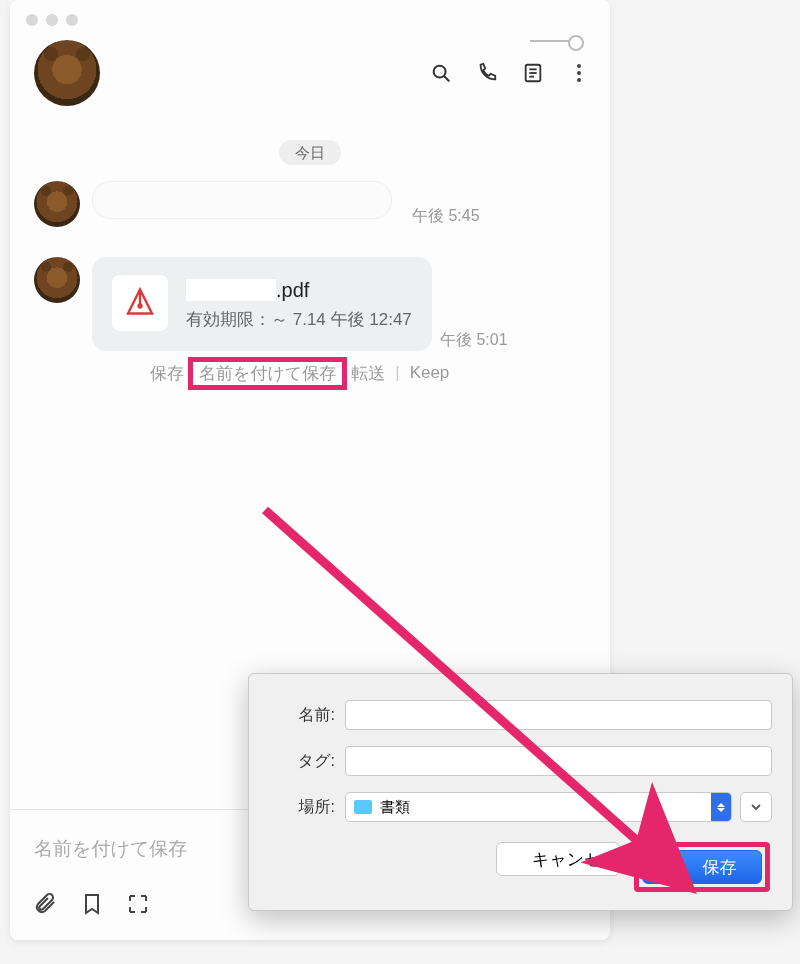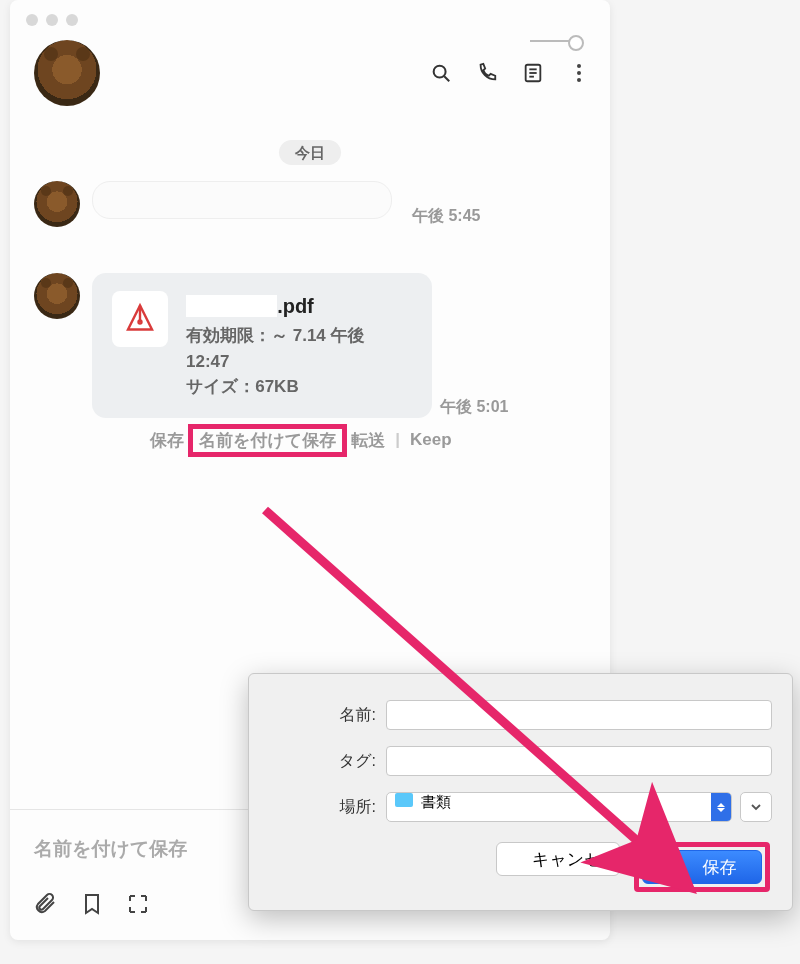--- a/index.html
+++ b/index.html
@@ -15,21 +15,20 @@
     position: absolute;
     left: 10px;
     top: 0;
     width: 600px;
     height: 940px;
     background: #fdfdfd;
     border-radius: 8px;
     box-shadow: 0 2px 8px rgba(0,0,0,0.08);
     display: flex;
     flex-direction: column;
-    font-weight: bold;
   }
   .traffic-lights {
     display: flex;
     gap: 8px;
     padding: 14px 16px 4px 16px;
   }
   .traffic-lights span {
     width: 12px; height: 12px; border-radius: 50%; background: #d8d8d8;
   }
   .slider {
@@ -97,21 +96,21 @@
     background: #eee;
     color: #666;
     padding: 4px 16px;
     border-radius: 14px;
     font-size: 15px;
   }
   .msg-row {
     display: flex;
     align-items: flex-start;
     gap: 12px;
-    margin-bottom: 46px;
+    margin-bottom: 30px;
   }
   .bubble {
     background: #f1f1f1;
     border-radius: 18px;
     padding: 12px 18px;
     position: relative;
   }
   .bubble.blank {
     width: 300px;
     height: 38px;
@@ -182,21 +181,20 @@
     background: #f0f0f0;
     border: 1px solid #c8c8c8;
     border-radius: 6px;
     box-shadow: 0 8px 28px rgba(0,0,0,0.25);
     padding: 26px 20px 18px 0;
   }
   .dlg-row{
     display:flex;
     align-items:center;
     margin-bottom: 16px;
-    padding-left: 41px;
   }
   .dlg-label{
     width: 96px;
     text-align:right;
     padding-right: 10px;
     color:#333;
     font-size:16px;
   }
   .dlg-input{
     flex:1;
@@ -207,20 +205,21 @@
     padding: 0 8px;
     font-size:15px;
   }
   .loc-select{
     flex:1;
     height:30px;
     background:#fff;
     border:1px solid #c8c8c8;
     border-radius:5px;
     display:flex;
+    align-items:center;
     padding:0 8px;
     font-size:15px;
     position:relative;
   }
   .loc-select .folder{
     width:18px;height:14px;background:#5ac8fa;border-radius:2px;margin-right:8px;
   }
   .loc-select .arrows{
     margin-left:auto;
     width:20px;height:100%;
@@ -332,21 +331,20 @@
             <div class="pdf-icon">
               <svg viewBox="0 0 24 24" fill="none" stroke="#d93b3b" stroke-width="1.6">
                   <path d="M12 3 L4 19 H20 Z"></path>
                   <path d="M12 3 L12 14"></path>
                   <circle cx="12" cy="14" r="1"></circle>
                 </svg>
             </div>
             <div class="file-info">
               <div class="file-name"><span class="mask">x</span><span>.pdf</span></div>
               <div>有効期限：～ 7.14 午後 12:47</div>
-              <div>サイズ：67KB</div>
             </div>
           </div>
           <div class="time">午後 5:01</div>
         </div>
         <div class="file-actions">
           <span>保存</span>
           <span class="highlight-box">名前を付けて保存</span>
           <span>転送</span>
           <span class="sep">|</span>
           <span>Keep</span>

